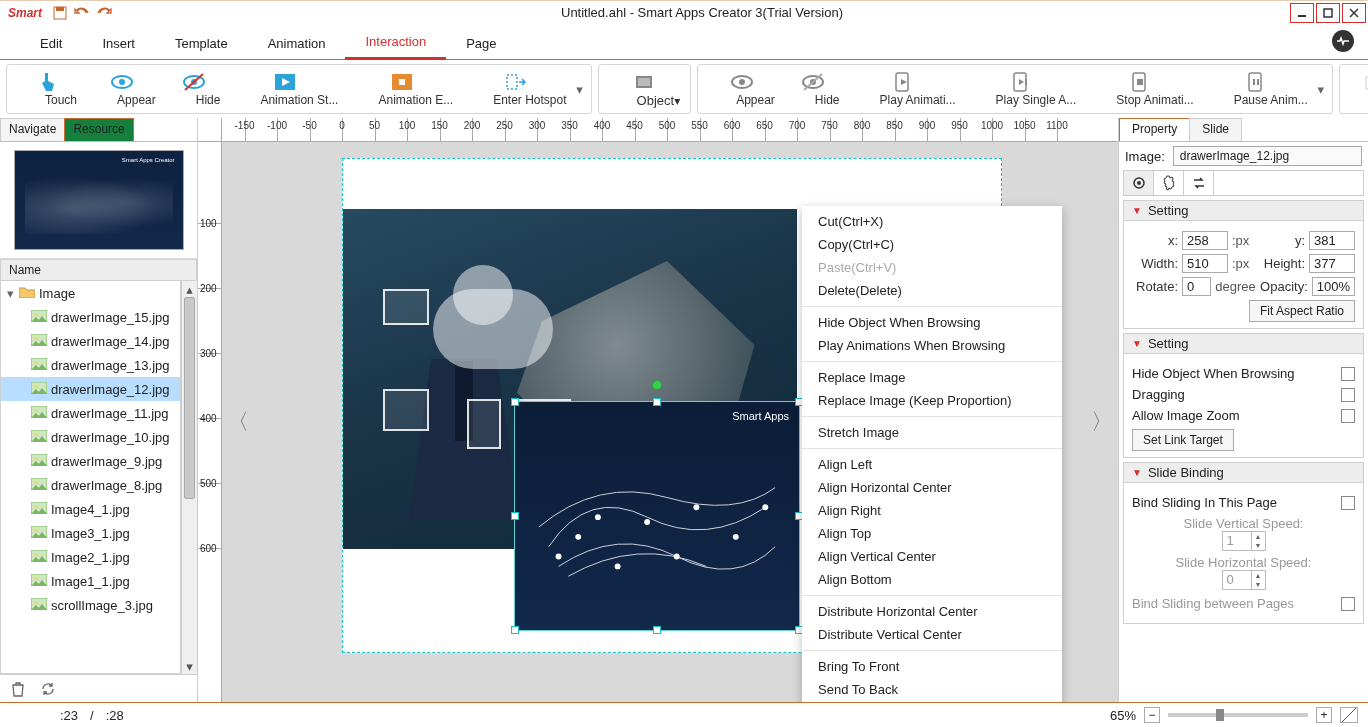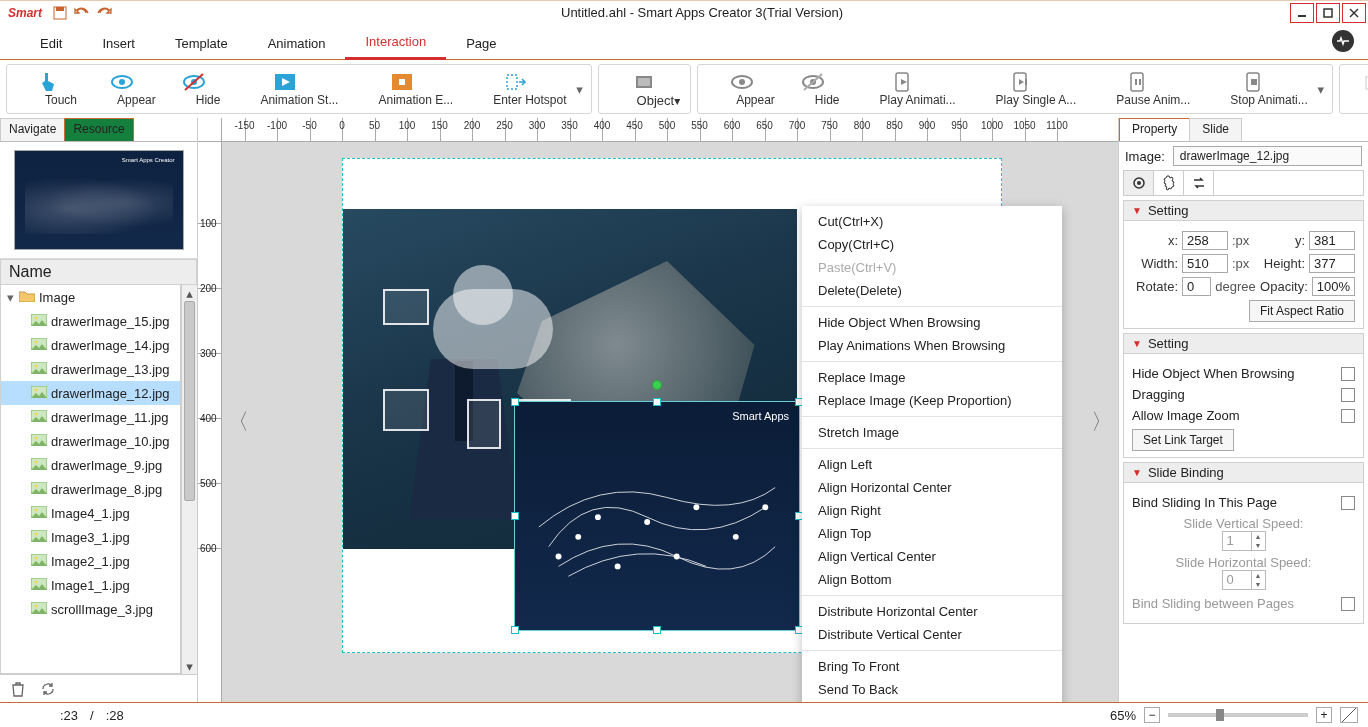--- a/index.html
+++ b/index.html
@@ -34,21 +34,21 @@
 
 
 .left { width: 198px; display: flex; flex-direction: column; border-right: 1px solid #ccc; }
 .left .ltabs { height: 24px; display: flex; border-bottom: 1px solid #bbb; }
 .left .ltab { padding: 3px 8px; border: 1px solid #ccc; border-bottom: none; margin-right: -1px; cursor:pointer; background:#f4f4f4; font-size:12px;}
 .left .ltab.active { background:#15803d; border-color:#c66c33;}
 .left .thumb { padding: 8px; border-bottom:1px solid #ddd; }
 .left .thumb .timg { width: 170px; height: 100px; margin: 0 auto; border: 1px solid #aaa; background: linear-gradient(180deg,#0d2140 0%,#13294a 100%); position:relative; }
 .left .thumb .timg .netw { position:absolute; inset:20px 10px 15px 10px; background: radial-gradient(ellipse at 30% 60%, rgba(255,255,255,.2) 0%, transparent 60%), radial-gradient(ellipse at 70% 50%, rgba(255,255,255,.15) 0%, transparent 55%); }
 .left .thumb .timg .ttxt { position:absolute; top:6px; right:8px; color:#fff; font-size:6px; }
-.left .treehdr { background:#ededed; border:1px solid #d0d0d0; padding:3px 8px; font-size:16px; }
+.left .treehdr { background:#ededed; border:1px solid #d0d0d0; padding:3px 8px; font-size:12px; }
 .left .tree { flex:1; overflow:auto; border:1px solid #d0d0d0; border-top:none; }
 .left .tree .row { display:flex; align-items:center; height:24px; padding-left:6px; cursor:pointer; font-size:12px; }
 .left .tree .row.folder { font-weight:normal; }
 .left .tree .row .exp { width:12px; color:#666; }
 .left .tree .row .fic { width:16px;height:14px;margin-right:4px; display:inline-block;}
 .left .tree .row.sel { background:#b7ddff; }
 .left .tree .row.leaf { padding-left:30px; }
 .left .btmbar { height:28px; display:flex; align-items:center; gap:14px; padding:0 10px; border-top:1px solid #ccc; color:#666;}
 .left .btmbar .bic { cursor:pointer; }
 .scrl { width:16px; background:#efefef; border-left:1px solid #ccc; display:flex;flex-direction:column;}
@@ -303,34 +303,34 @@
             <polygon points="9,8 14,11 9,14" fill="#888"></polygon>
             <rect x="15" y="8" width="2" height="6" fill="#888"></rect>
           </svg>
         </span>
         <span class="rlbl">Play Single A...</span>
       </div>
     <div class="rbtn">
         <span class="ric">
           <svg width="24" height="22" viewBox="0 0 24 22">
             <rect x="4" y="2" width="12" height="18" rx="2" fill="none" stroke="#888" stroke-width="1.5"></rect>
+            <rect x="8" y="8" width="6" height="6" fill="#888"></rect>
+          </svg>
+        </span>
+        <span class="rlbl">Stop Animati...</span>
+      </div>
+    <div class="rbtn">
+        <span class="ric">
+          <svg width="24" height="22" viewBox="0 0 24 22">
+            <rect x="4" y="2" width="12" height="18" rx="2" fill="none" stroke="#888" stroke-width="1.5"></rect>
             <rect x="8" y="8" width="2" height="6" fill="#888"></rect>
             <rect x="12" y="8" width="2" height="6" fill="#888"></rect>
           </svg>
         </span>
         <span class="rlbl">Pause Anim...</span>
-      </div>
-    <div class="rbtn">
-        <span class="ric">
-          <svg width="24" height="22" viewBox="0 0 24 22">
-            <rect x="4" y="2" width="12" height="18" rx="2" fill="none" stroke="#888" stroke-width="1.5"></rect>
-            <rect x="8" y="8" width="6" height="6" fill="#888"></rect>
-          </svg>
-        </span>
-        <span class="rlbl">Stop Animati...</span>
       </div>
     <div class="sdrop">▾</div>
   </div>
   <div class="rgrp" style="margin-left:auto;">
     <div class="rbtn disabled">
         <span class="ric">
           <svg width="22" height="22" viewBox="0 0 22 22">
             <rect x="2" y="6" width="14" height="12" fill="none" stroke="#ccc"></rect>
             <circle cx="16" cy="6" r="4" fill="#ddd"></circle>
             <text x="16" y="9" font-size="8" text-anchor="middle" fill="#aaa">+</text>

